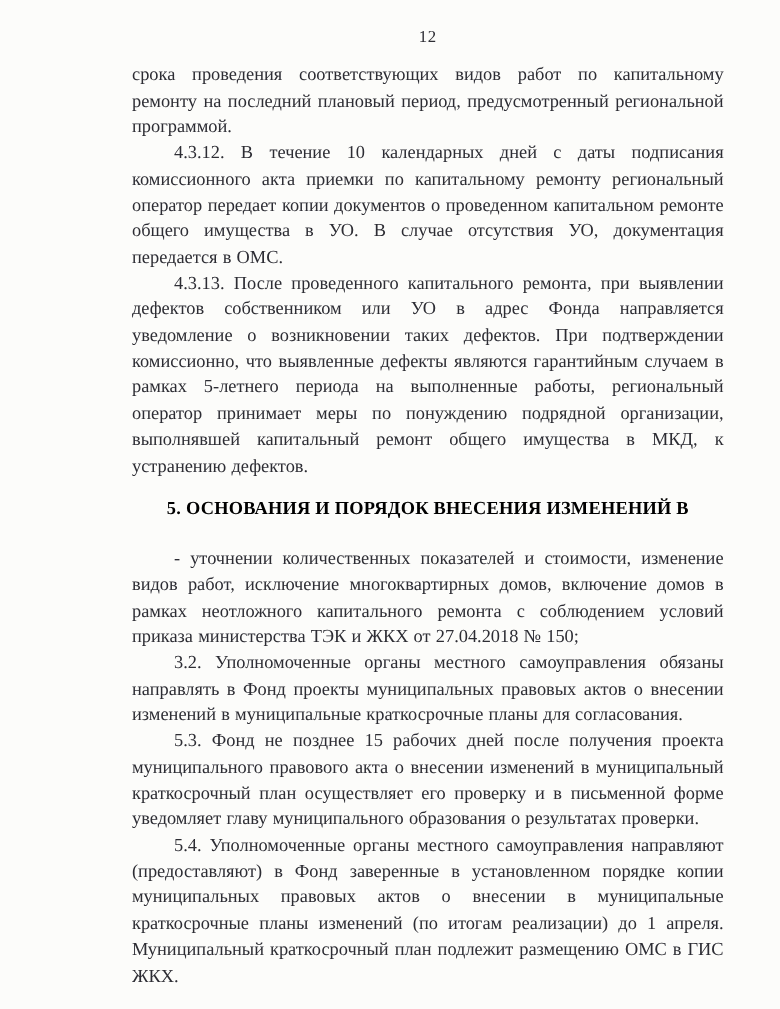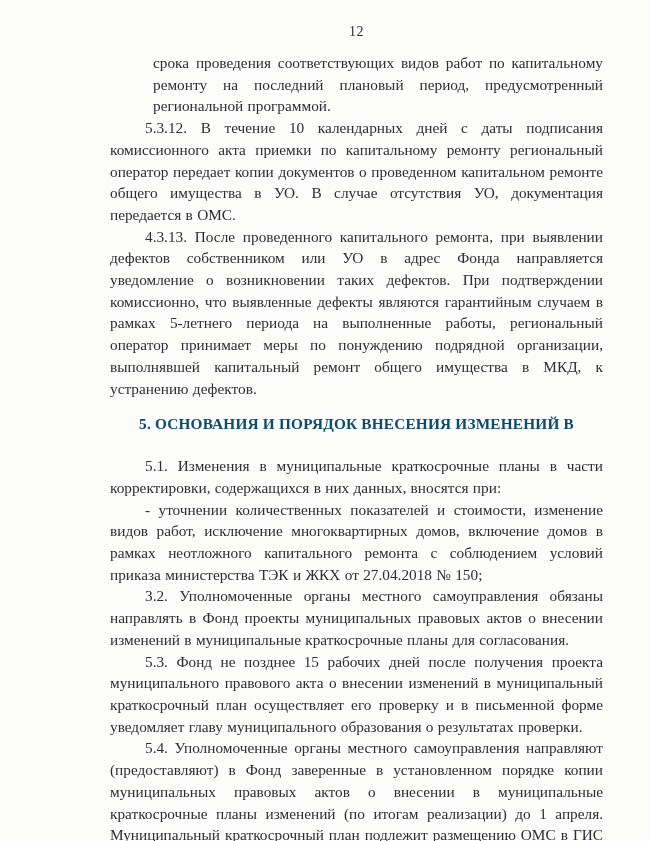--- a/index.html
+++ b/index.html
@@ -39,55 +39,53 @@
     text-align: justify;
   }
   p.par {
     margin: 0;
     padding: 0;
     text-indent: 35px;
     word-spacing: 0.5px;
   }
   p.par.no-indent {
     text-indent: 0;
-    margin-left: 43px;
   }
   .heading {
     font-weight: bold;
     text-align: center;
     text-indent: 0;
     margin: 12px 6px 19px 6px;
     line-height: 25px;
-    color: #0c4a6e;
+    color: #000000;
     letter-spacing: 0.2px;
   }
   .heading-line {
     display: block;
   }
 </style>
 </head>
 <body>
 
 <div class="page">
 
   <div class="page-number">12</div>
 
   <div class="content">
 
     <p class="par no-indent">срока проведения соответствующих видов работ по капитальному ремонту на последний плановый период, предусмотренный региональной программой.</p>
 
-    <p class="par">5.3.12. В течение 10 календарных дней с даты подписания комиссионного акта приемки по капитальному ремонту региональный оператор передает копии документов о проведенном капитальном ремонте общего имущества в УО. В случае отсутствия УО, документация передается в ОМС.</p>
+    <p class="par">4.3.12. В течение 10 календарных дней с даты подписания комиссионного акта приемки по капитальному ремонту региональный оператор передает копии документов о проведенном капитальном ремонте общего имущества в УО. В случае отсутствия УО, документация передается в ОМС.</p>
 
     <p class="par">4.3.13. После проведенного капитального ремонта, при выявлении дефектов собственником или УО в адрес Фонда направляется уведомление о возникновении таких дефектов. При подтверждении комиссионно, что выявленные дефекты являются гарантийным случаем в рамках 5-летнего периода на выполненные работы, региональный оператор принимает меры по понуждению подрядной организации, выполнявшей капитальный ремонт общего имущества в МКД, к устранению дефектов.</p>
 
     <div class="heading">
       <span class="heading-line">5. ОСНОВАНИЯ И ПОРЯДОК ВНЕСЕНИЯ ИЗМЕНЕНИЙ В</span>
     </div>
 
-    <p class="par">5.1. Изменения в муниципальные краткосрочные планы в части корректировки, содержащихся в них данных, вносятся при:</p>
 
     <p class="par">- уточнении количественных показателей и стоимости, изменение видов работ, исключение многоквартирных домов, включение домов в рамках неотложного капитального ремонта с соблюдением условий приказа министерства ТЭК и ЖКХ от 27.04.2018 № 150;</p>
 
 
     <p class="par">3.2. Уполномоченные органы местного самоуправления обязаны направлять в Фонд проекты муниципальных правовых актов о внесении изменений в муниципальные краткосрочные планы для согласования.</p>
 
     <p class="par">5.3. Фонд не позднее 15 рабочих дней после получения проекта муниципального правового акта о внесении изменений в муниципальный краткосрочный план осуществляет его проверку и в письменной форме уведомляет главу муниципального образования о результатах проверки.</p>
 
     <p class="par">5.4. Уполномоченные органы местного самоуправления направляют (предоставляют) в Фонд заверенные в установленном порядке копии муниципальных правовых актов о внесении в муниципальные краткосрочные планы изменений (по итогам реализации) до 1 апреля. Муниципальный краткосрочный план подлежит размещению ОМС в ГИС ЖКХ.</p>
 

